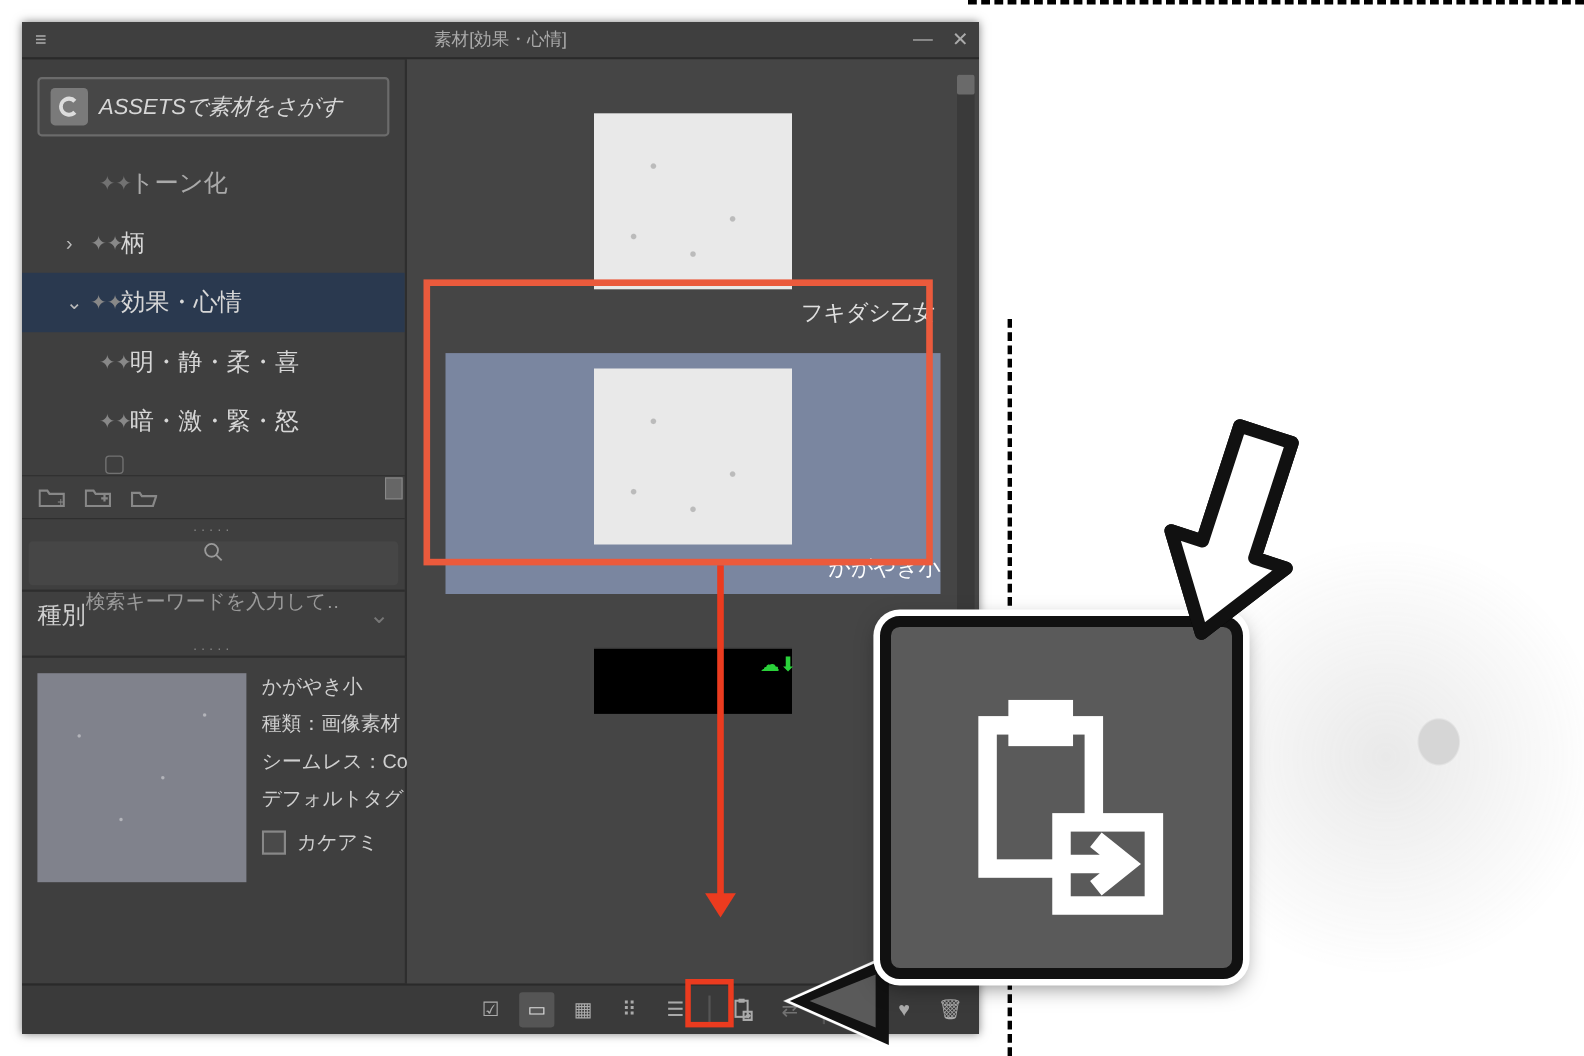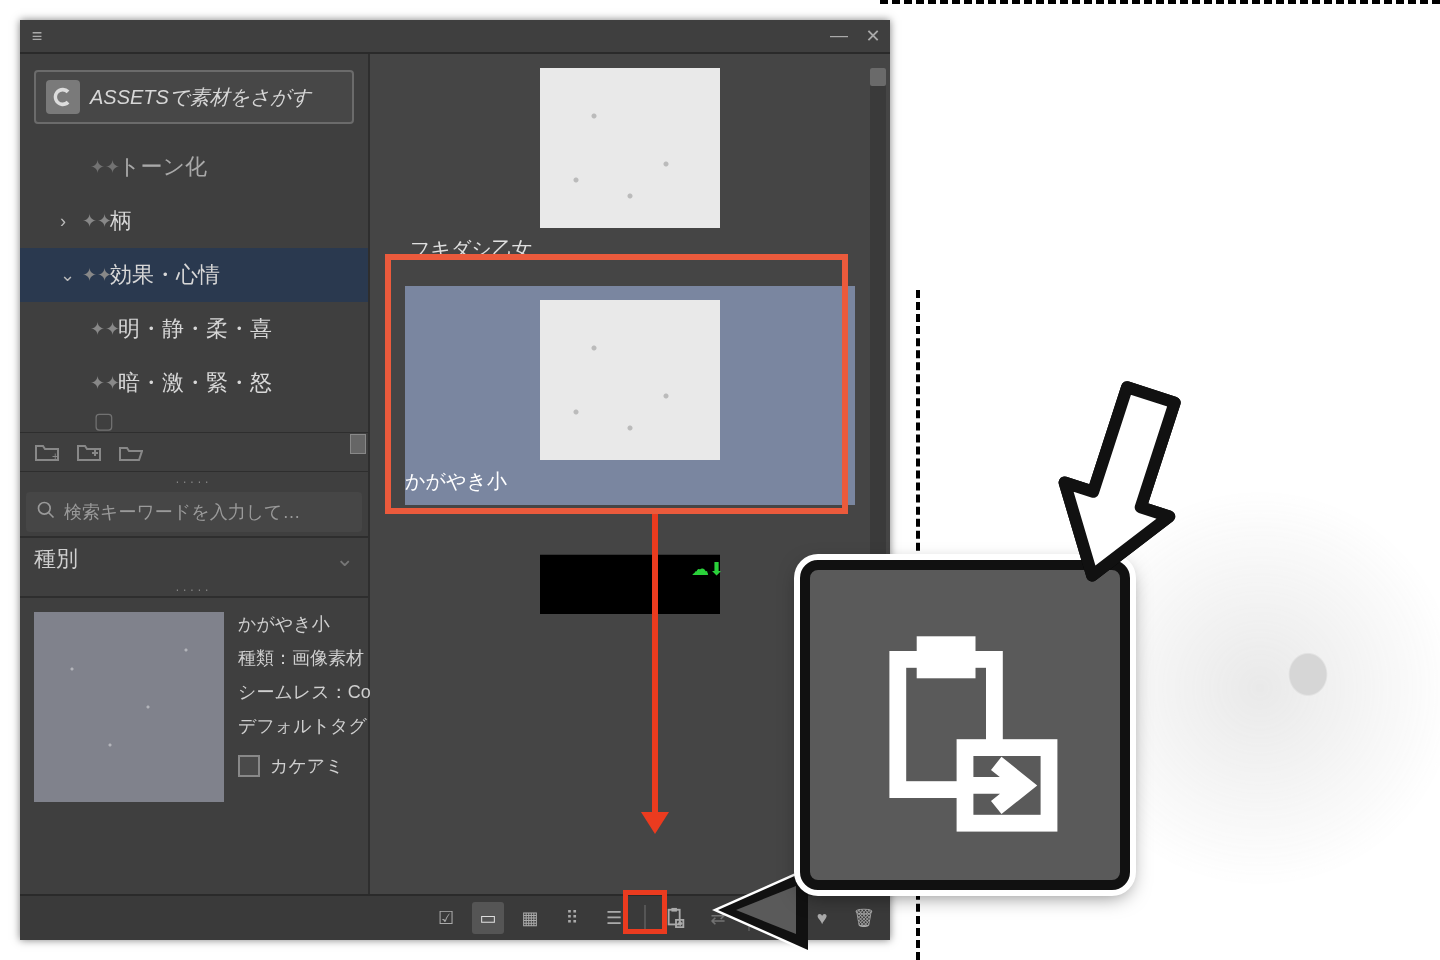--- a/index.html
+++ b/index.html
@@ -68,22 +68,22 @@
   .folder-actions {
     height: 40px; display: flex; align-items: center; gap: 16px; padding: 0 14px;
     border-top: 1px solid #2e2e2e; border-bottom: 1px solid #2e2e2e;
     color: #777;
   }
   .folder-actions .ico { width: 26px; height: 22px; display:flex; align-items:center; justify-content:center; }
 
   .dots-row { height: 16px; text-align: center; color: #888; letter-spacing: 4px; font-size: 12px; }
 
   .search-row {
-    height: 40px; display: flex; align-items: center; padding: 0 10px; gap: 8px;
-    background: #464646; margin: 4px 6px; border-radius: 4px;
+    height: 40px; display: flex; align-items: center; padding: 0 10px; gap: 20px;
+    background: #464646; margin: 4px 6px; border-radius: 4px; flex-direction: column;
   }
   .search-row input {
     flex: 1; background: transparent; border: none; color: #cfcfcf; font-size: 18px; outline: none;
   }
   .search-row input::placeholder { color: #9a9a9a; }
 
   .type-row { height: 44px; display:flex; align-items:center; padding: 0 14px; font-size: 22px; border-top: 2px solid #2e2e2e; }
   .type-row .chev { margin-left: auto; color: #777; }
 
   .detail {
@@ -102,21 +102,21 @@
   .detail .tone { display:flex; align-items:center; gap: 10px; margin-top: 6px;}
   .detail .tone .cb { width: 22px; height: 22px; border: 2px solid #888; background: #4a4a4a; }
 
   
   .main { flex: 1; position: relative; background: #454545; }
   .main .scroll { position: absolute; right: 4px; top: 14px; bottom: 14px; width: 16px; background: #3a3a3a; border-radius: 2px; }
   .main .scroll .thumb-bar { position: absolute; top: 0; height: 18px; left:0; right:0; background: #6a6a6a; border-radius: 2px; }
 
   .grid-item {
     position: absolute; left: 50%; transform: translateX(-50%);
-    width: 440px; text-align: left;
+    width: 440px; text-align: right; margin-top: 35px;
   }
   .grid-item .img {
     width: 180px; height: 160px; margin: 0 auto; background: #e9e9e9;
     background-image: radial-gradient(circle 3px at 30% 30%, #bbb 2px, transparent 3px),
                       radial-gradient(circle 3px at 70% 60%, #bbb 2px, transparent 3px),
                       radial-gradient(circle 3px at 50% 80%, #bbb 2px, transparent 3px),
                       radial-gradient(circle 3px at 20% 70%, #bbb 2px, transparent 3px);
   }
   .grid-item .cap { margin-top: 8px; font-size: 20px; color: #e0e0e0; }
 
@@ -192,20 +192,21 @@
 
 <div class="canvas-bg">
   <div class="sketch-hint"></div>
   <div class="dash-border-top"></div>
   <div class="dash-border-side"></div>
 </div>
 
 <div class="panel">
   <div class="titlebar">
     <div class="menu-icon">≡</div>
+    <div class="title">素材[効果・心情]</div>
     <div class="win-controls">
       <div>—</div>
       <div>✕</div>
     </div>
   </div>
 
   <div class="panel-body">
 
     <div class="sidebar" style="position:relative;">
       <div class="assets-btn">

